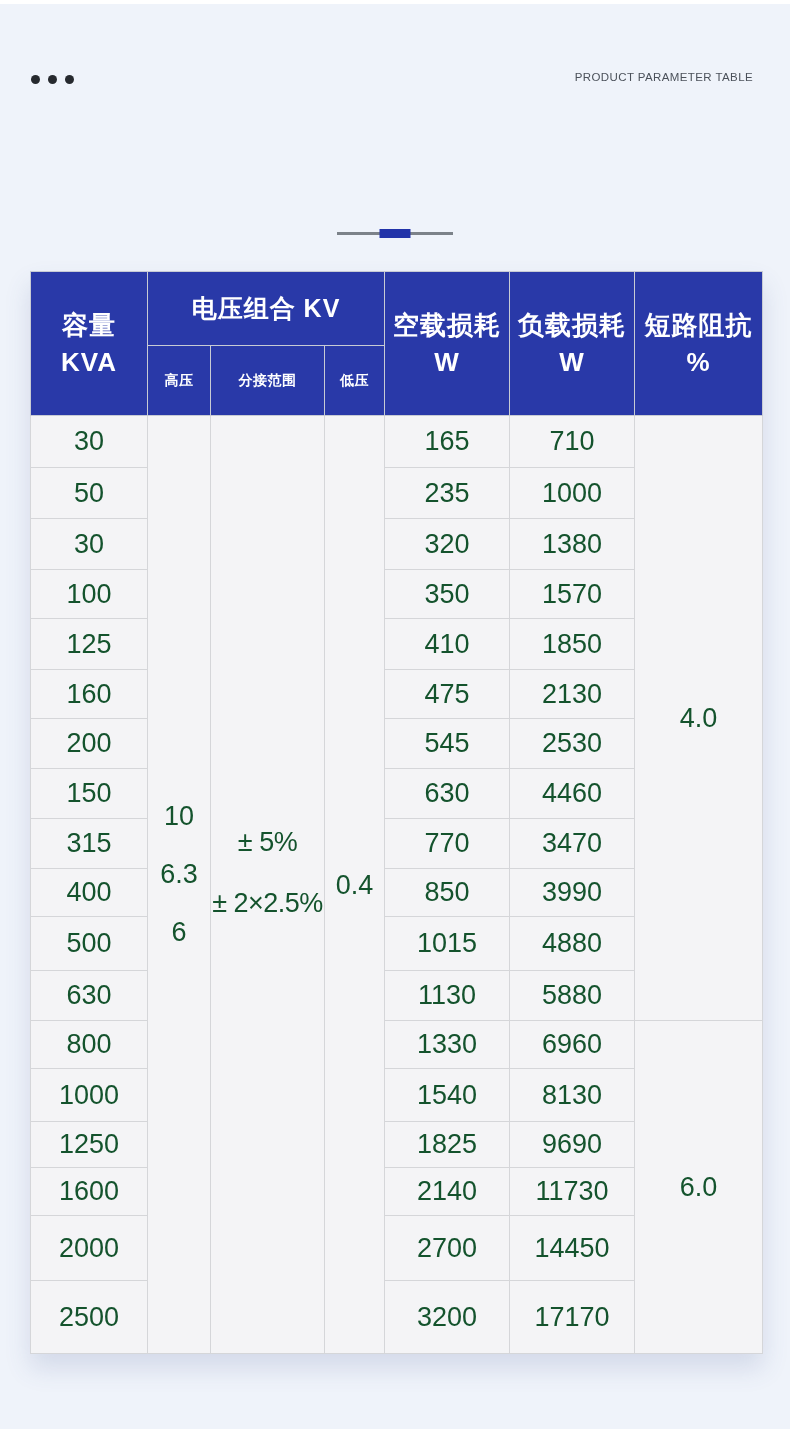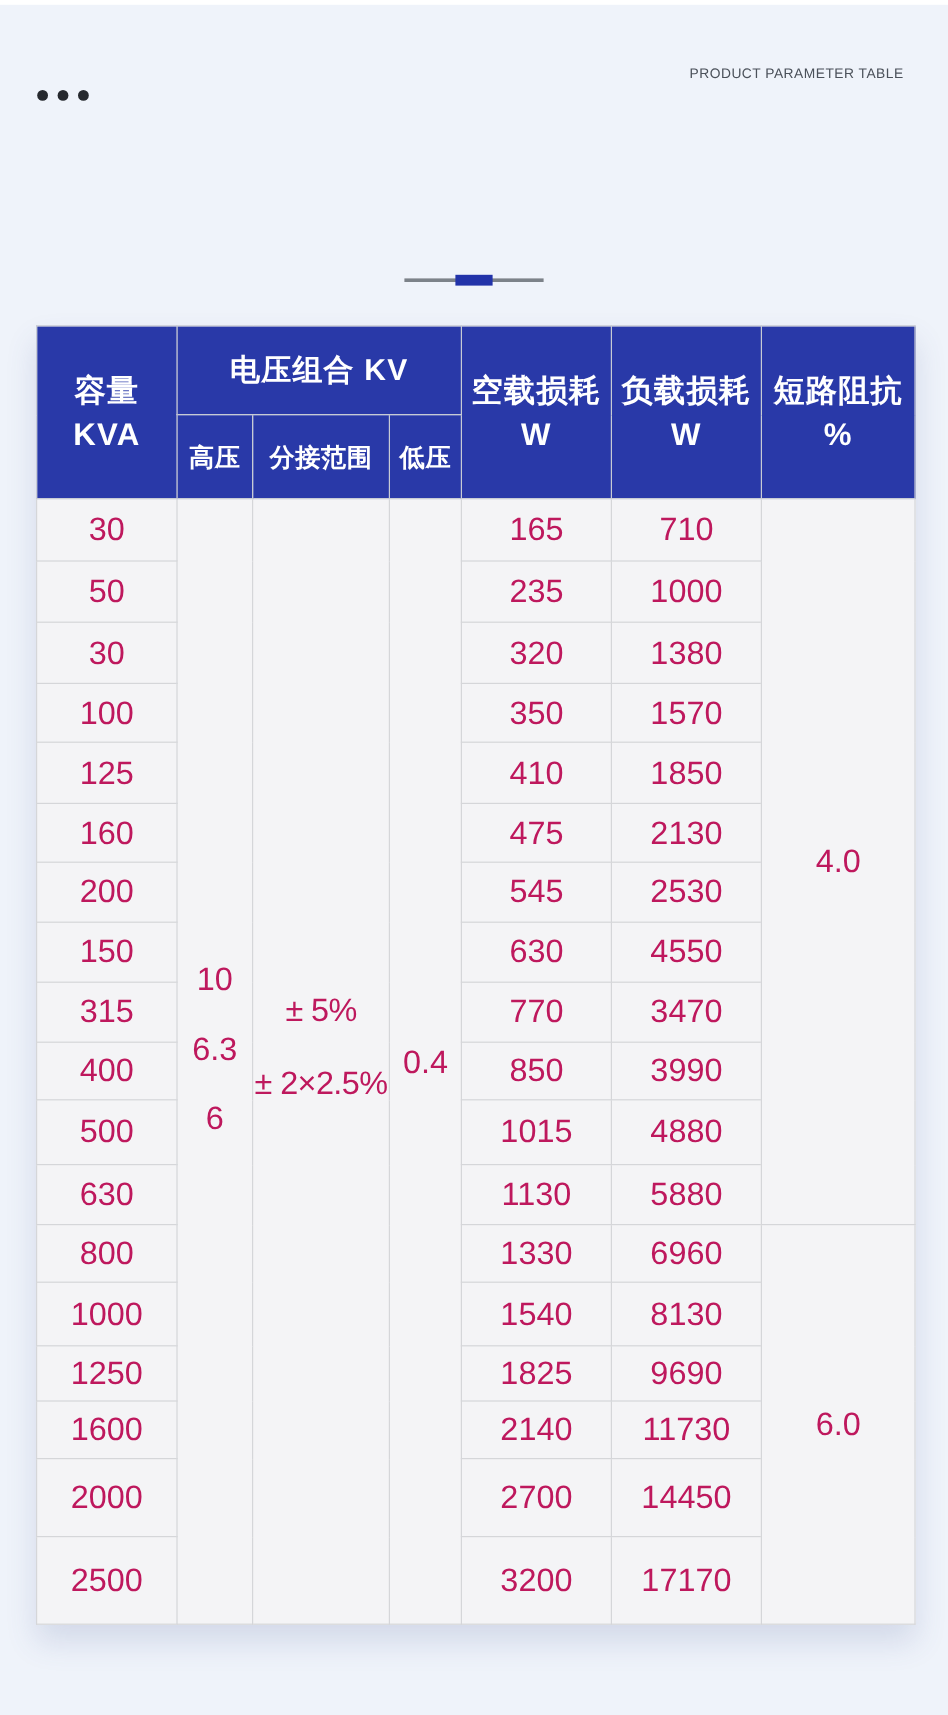--- a/index.html
+++ b/index.html
@@ -15,21 +15,21 @@
     overflow:hidden;
   }
   .top-strip {
     position:absolute; top:0; left:0; right:0; height:4px;
     background:#ffffff;
   }
   
   .dots { position:absolute; left:31px; top:75px; display:flex; gap:8px; }
   .dots span { width:9px; height:9px; border-radius:50%; background:#26292e; display:block; }
   .eyebrow {
-    position:absolute; top:56px; right:37px;
+    position:absolute; top:71px; right:37px;
     font-size:11.5px; color:#4b515a; letter-spacing:0.4px;
   }
   
   .title {
     position:absolute; top:126px; left:0; width:100%;
     text-align:center;
     font-size:68px; line-height:76px; font-weight:900;
     color:#24272d; letter-spacing:3px;
   }
   
@@ -47,25 +47,25 @@
   table.spec th {
     background:#2939a8; color:#ffffff;
     border:1px solid #c7cbd4;
     font-weight:bold; text-align:center; vertical-align:middle;
     padding:0;
   }
   tr.th-top { height:74px; }
   tr.th-sub { height:70px; }
   .th-two div { line-height:37px; font-size:26px; letter-spacing:1px; }
   .th-vg { font-size:25px; letter-spacing:1px; }
-  .th-small { font-size:21px; letter-spacing:0.5px; }
+  .th-small { font-size:14px; letter-spacing:0.5px; }
   table.spec td {
     background:#f4f4f6;
     border:1px solid #d5d6d9;
-    color:#be185d;
+    color:#14532d;
     font-size:27px;
     text-align:center; vertical-align:middle;
     padding:0;
   }
   td.merged { vertical-align:top; }
   td.hv-cell { padding-top:262px; font-size:29px; }
   td.hv-cell div { line-height:36px; margin-bottom:22px; }
   td.tap-cell { padding-top:312px; font-size:26px; letter-spacing:-0.5px; }
   td.tap-cell div { line-height:36px; margin-bottom:25px; }
   td.low-cell { padding-top:332px; font-size:29px; }
@@ -173,21 +173,21 @@
           <td>2130</td>
         </tr>
         <tr style="height: 50px;">
           <td>200</td>
           <td>545</td>
           <td>2530</td>
         </tr>
         <tr style="height: 50px;">
           <td>150</td>
           <td>630</td>
-          <td>4550</td>
+          <td>4460</td>
         </tr>
         <tr style="height: 50px;">
           <td>315</td>
           <td>770</td>
           <td>3470</td>
         </tr>
         <tr style="height: 48px;">
           <td>400</td>
           <td>850</td>
           <td>3990</td>

